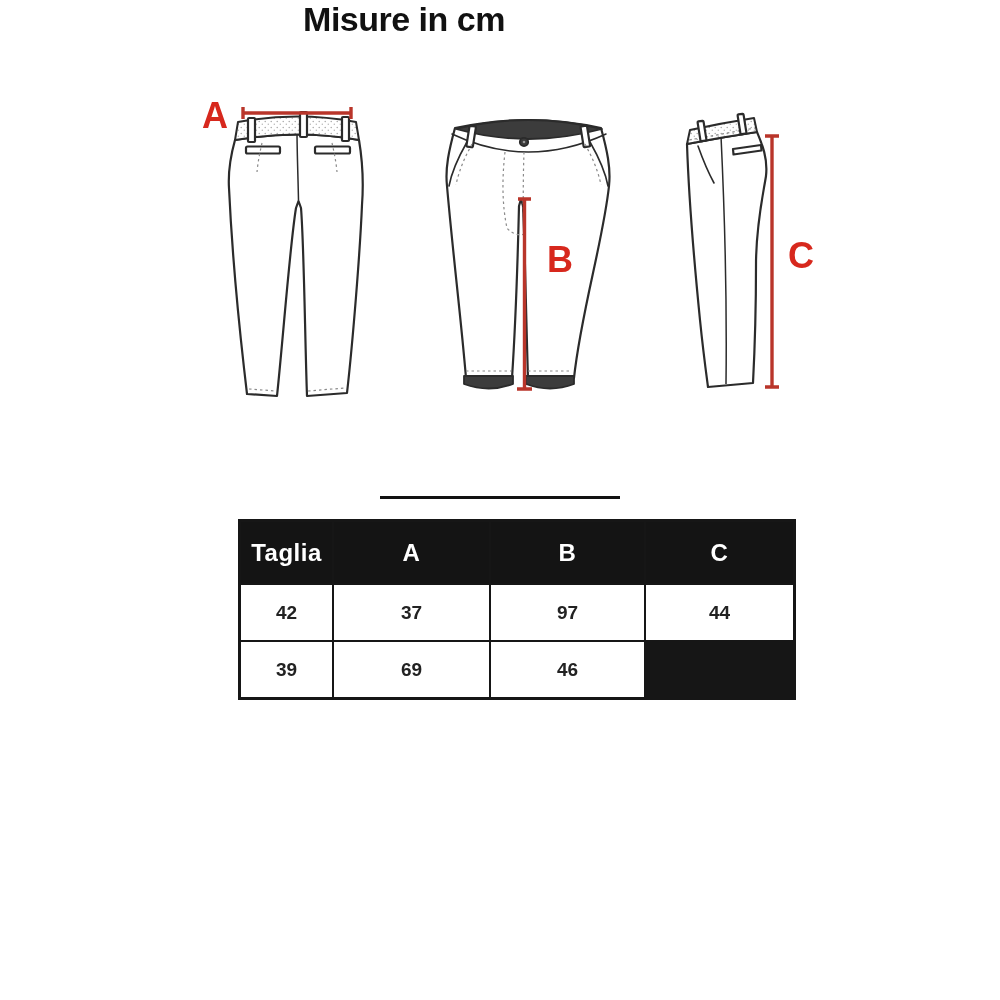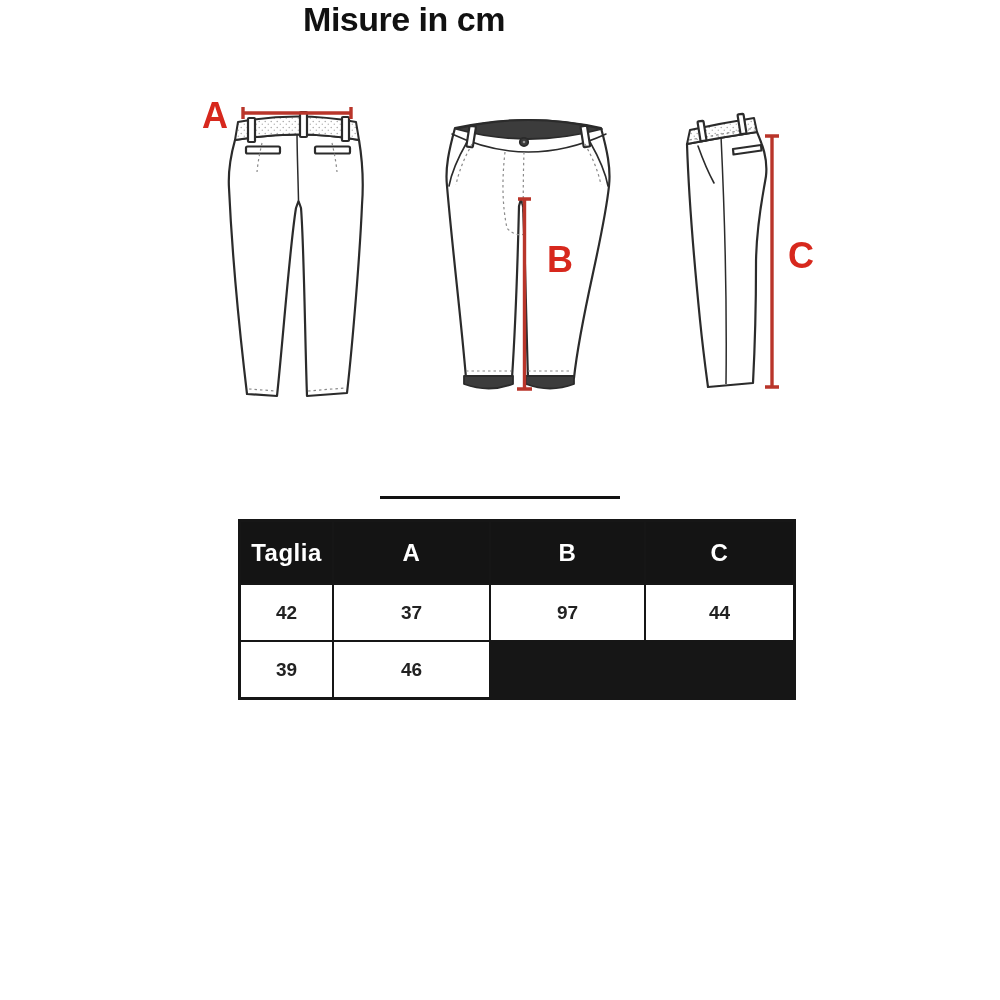--- a/index.html
+++ b/index.html
@@ -170,16 +170,17 @@
     <div class="cell head">A</div>
     <div class="cell head">B</div>
     <div class="cell head">C</div>
 
     <div class="cell">42</div>
     <div class="cell">37</div>
     <div class="cell">97</div>
 
     <div class="cell">44</div>
     <div class="cell">39</div>
+    <div class="cell">69</div>
     <div class="cell">46</div>
   </div>
 
 </div>
 
 </body></html>

